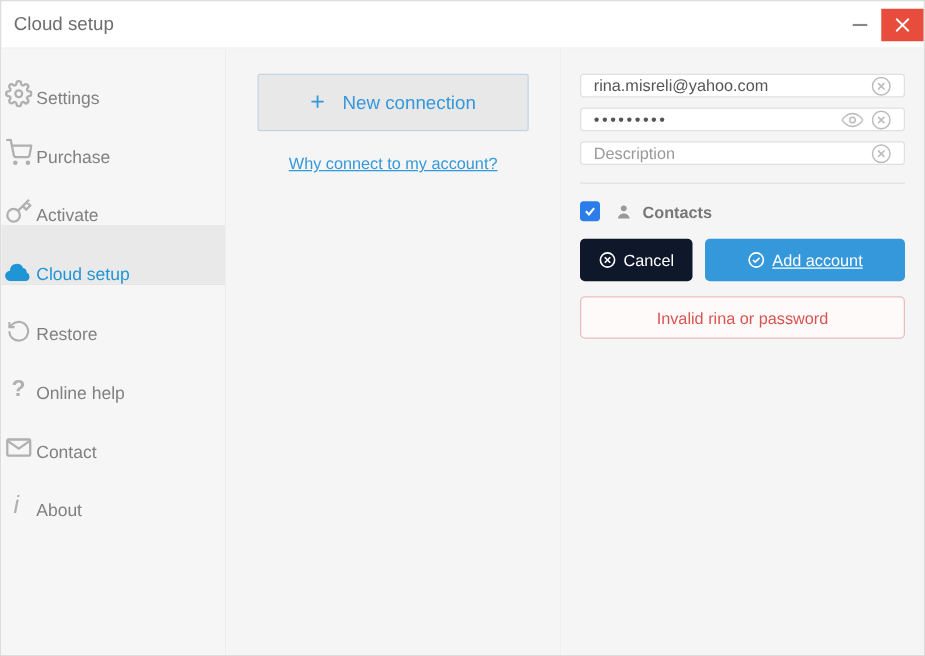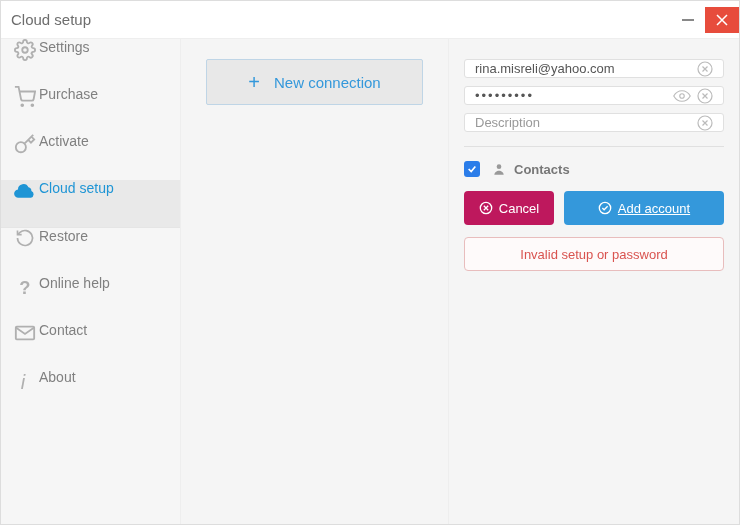--- a/index.html
+++ b/index.html
@@ -5,21 +5,21 @@
   * { box-sizing: border-box; margin: 0; padding: 0; font-family: "Segoe UI", Arial, sans-serif; }
   body { width: 740px; height: 525px; background: #fff; border: 1px solid #ddd; overflow: hidden; position: relative; }
   .titlebar { height: 38px; display: flex; align-items: center; padding-left: 10px; border-bottom: 1px solid #eee; }
   .titlebar .title { color: #6d6d6d; font-size: 15px; }
   .titlebar .ctrls { margin-left: auto; display: flex; }
   .ctrl { width: 34px; height: 26px; display: flex; align-items: center; justify-content: center; font-size: 12px; cursor: pointer; }
   .ctrl.minimize { color: #777; }
   .ctrl.close { background: #e74c3c; color: #fff; font-size: 16px; }
   .main { display: flex; height: calc(100% - 38px); }
   .sidebar { width: 180px; background: #f6f6f6; border-right: 1px solid #eee; }
-  .side-item { height: 47px; display: flex; align-items: flex-start; padding-left: 10px; color: #808080; cursor: pointer; }
+  .side-item { height: 47px; display: flex; align-items: flex-end; color: #808080; cursor: pointer; }
   .side-item.active { background: #e9e9e9; color: #1f95d5; }
   .side-item .icon { width: 28px; display: flex; justify-content: center; align-items: center; }
   .side-item .label { font-size: 14px; }
   .divider { height: 1px; background: #e5e5e5; }
   .center { flex: 1; background: #f5f5f5; padding: 20px 25px; display: flex; flex-direction: column; align-items: center; border-right: 1px solid #eee; }
   .new-conn { width: 100%; height: 46px; border: 1px solid #bfd5e6; background: #e8e8e8; color: #3498db; display: flex; align-items: center; justify-content: center; font-size: 15px; cursor: pointer; border-radius: 2px; }
   .new-conn .plus { font-size: 20px; margin-right: 14px; font-weight: 300; }
   .why-link { margin-top: 18px; color: #3498db; text-decoration: underline; font-size: 13px; cursor: pointer; }
   .right { width: 290px; background: #f5f5f5; padding: 20px 15px; }
   .field { position: relative; background: #fff; border: 1px solid #e0e0e0; border-radius: 3px; margin-bottom: 8px; height: 19px; display: flex; align-items: center; padding: 0 10px; }
@@ -27,21 +27,21 @@
   .field input::placeholder { color: #999; }
   .field .clear , .field .eye { color: #bbb; margin-left: 6px; cursor: pointer; display: flex; }
   .divider2 { height: 1px; background: #e0e0e0; margin: 14px 0; }
   .sync-item { display: flex; align-items: center; margin-bottom: 10px; color: #777; font-size: 13px; font-weight: bold; }
   .check { width: 16px; height: 16px; background: #2b7de9; border-radius: 3px; display: flex; align-items: center; justify-content: center; margin-right: 10px; cursor: pointer; }
   .check svg { stroke: #fff; }
   .sync-icon { width: 18px; display: flex; justify-content: center; margin-right: 6px; }
   .btn-row { display: flex; gap: 10px; margin-top: 14px; }
   .btn { flex: 1; height: 34px; border-radius: 4px; color: #fff; display: flex; align-items: center; justify-content: center; font-size: 13px; cursor: pointer; border: none; }
   .btn .bicon { margin-right: 6px; display: flex; }
-  .btn.orange { background: #be185d; flex: 0 0 90px; }
+  .btn.orange { background: #0f172a; flex: 0 0 90px; }
   .btn.blue { background: #3498db; text-decoration: underline; }
   .error-box { margin-top: 12px; height: 34px; border: 1px solid #e8bdbd; background: #fefafa; border-radius: 4px; color: #d9534f; font-size: 13px; display: flex; align-items: center; justify-content: center; }
   svg { display: block; }
 </style>
 </head>
 <body>
 
 <div class="titlebar">
   <span class="title">Cloud setup</span>
   <div class="ctrls">
@@ -130,20 +130,21 @@
       </span>
       <span class="label">About</span>
     </div>
   </div>
 
   <div class="center">
     <div class="new-conn">
       <span class="plus">+</span>
       <span>New connection</span>
     </div>
+    <a class="why-link">Why connect to my account?</a>
   </div>
 
   <div class="right">
     <div class="field">
       <input type="text" value="rina.misreli@yahoo.com" style="">
       <span class="clear">
         <svg width="16" height="16" viewBox="0 0 16 16">
             <circle cx="8" cy="8" r="7" fill="none" stroke="#bbb" stroke-width="1.2"></circle>
             <path d="M5.5 5.5l5 5M10.5 5.5l-5 5" stroke="#bbb" stroke-width="1.2"></path>
           </svg>
@@ -204,15 +205,15 @@
         <span class="bicon">
           <svg width="14" height="14" viewBox="0 0 16 16">
               <circle cx="8" cy="8" r="6.5" fill="none" stroke="#fff" stroke-width="1.5"></circle>
               <path d="M5 8l2 2 4-4" stroke="#fff" stroke-width="1.5" fill="none"></path>
             </svg>
         </span>
         <span>Add account</span>
       </button>
     </div>
 
-    <div class="error-box">Invalid setup or password</div>
+    <div class="error-box">Invalid rina or password</div>
   </div>
 </div>
 
 </body></html>

